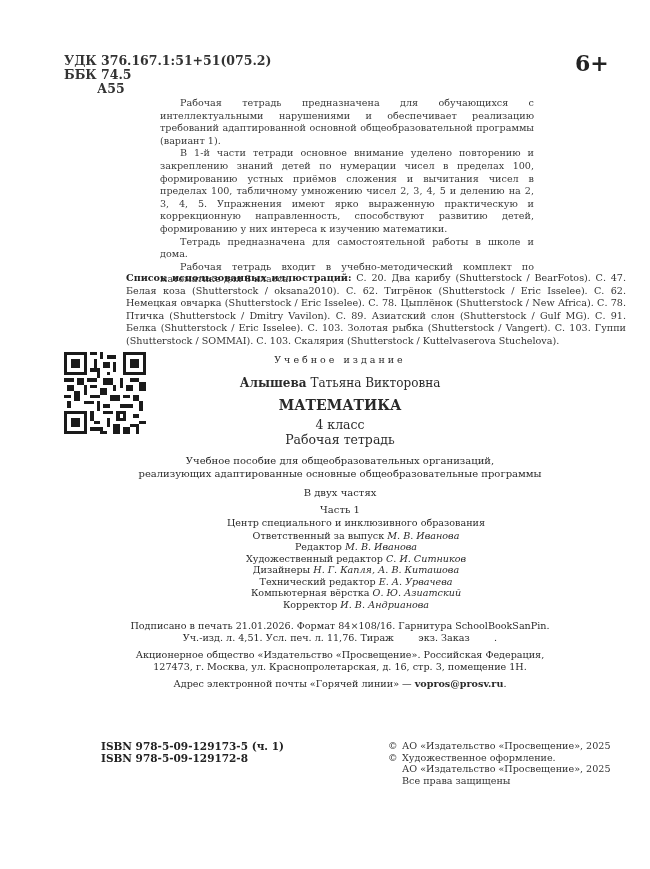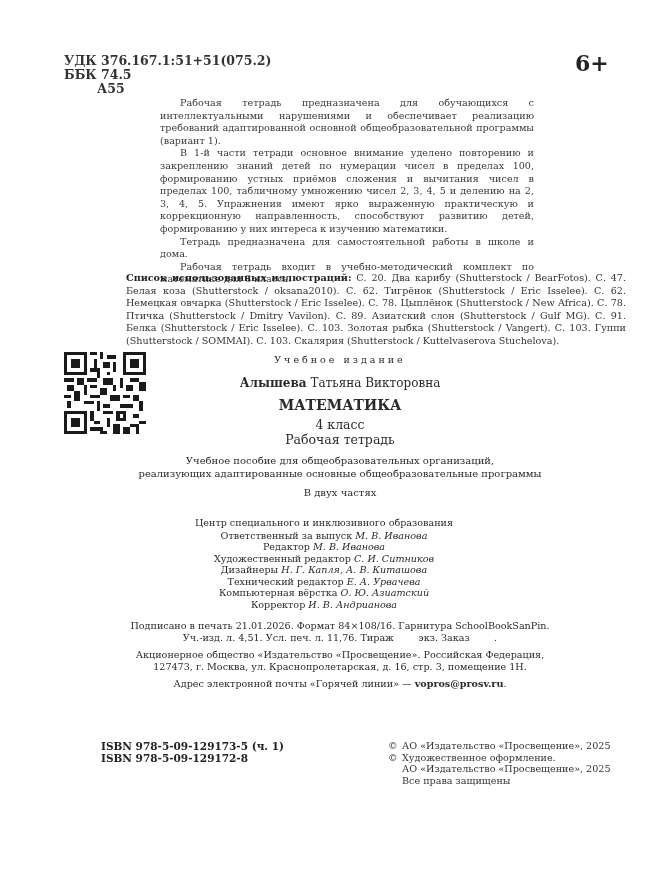--- a/index.html
+++ b/index.html
@@ -22,21 +22,21 @@
 
   .qr { left: 64px; top: 352px; width: 82px; height: 82px; }
   .edtype { top: 354px; left: 250px; width: 180px; font-size: 9.5px; letter-spacing: 3px; text-align: center; }
   .author { top: 376px; left: 210px; width: 260px; font-size: 12px; text-align: center; }
   .author b { font-weight: bold; }
   .title { top: 397px; left: 230px; width: 220px; font-size: 14px; font-weight: bold; text-align: center; }
   .grade { top: 417px; left: 230px; width: 220px; font-size: 12.5px; text-align: center; line-height: 15px; }
   .desc { top: 454px; left: 130px; width: 420px; font-size: 10px; line-height: 13px; text-align: center; }
   .parts { top: 484px; left: 230px; width: 220px; font-size: 10px; line-height: 17px; text-align: center; }
 
-  .staff { top: 517px; left: 164px; width: 320px; font-size: 9.6px; line-height: 11.5px; text-align: center; }
+  .staff { top: 517px; left: 196px; width: 320px; font-size: 9.6px; line-height: 11.5px; text-align: center; }
   .staff .dept { margin-bottom: 1px; }
   .staff i { font-style: italic; }
 
   .imprint { top: 620px; left: 110px; width: 460px; font-size: 9.6px; line-height: 11.5px; text-align: center; }
   .imprint .gap { height: 6px; }
   .imprint b { font-weight: bold; }
 
   .isbn { left: 64px; top: 740px; font-size: 10.5px; line-height: 12px; font-weight: bold; color: #222; white-space: nowrap; margin-left: 37px; }
   .copy { left: 388px; top: 740px; font-size: 9.6px; line-height: 11.5px; color: #333; white-space: nowrap; }
   .copy .ind { padding-left: 14px; }
@@ -141,20 +141,21 @@
   <div>Рабочая тетрадь</div>
 </div>
 
 <div class="abs desc">
   <div>Учебное пособие для общеобразовательных организаций,</div>
   <div>реализующих адаптированные основные общеобразовательные программы</div>
 </div>
 
 <div class="abs parts">
   <div>В двух частях</div>
+  <div>Часть 1</div>
 </div>
 
 <div class="abs staff">
   <div class="dept">Центр специального и инклюзивного образования</div>
   <div><span>Ответственный за выпуск</span> <i>М. В. Иванова</i></div>
   <div><span>Редактор</span> <i>М. В. Иванова</i></div>
   <div><span>Художественный редактор</span> <i>С. И. Ситников</i></div>
   <div><span>Дизайнеры</span> <i>Н. Г. Капля, А. В. Киташова</i></div>
   <div><span>Технический редактор</span> <i>Е. А. Урвачева</i></div>
   <div><span>Компьютерная вёрстка</span> <i>О. Ю. Азиатский</i></div>

